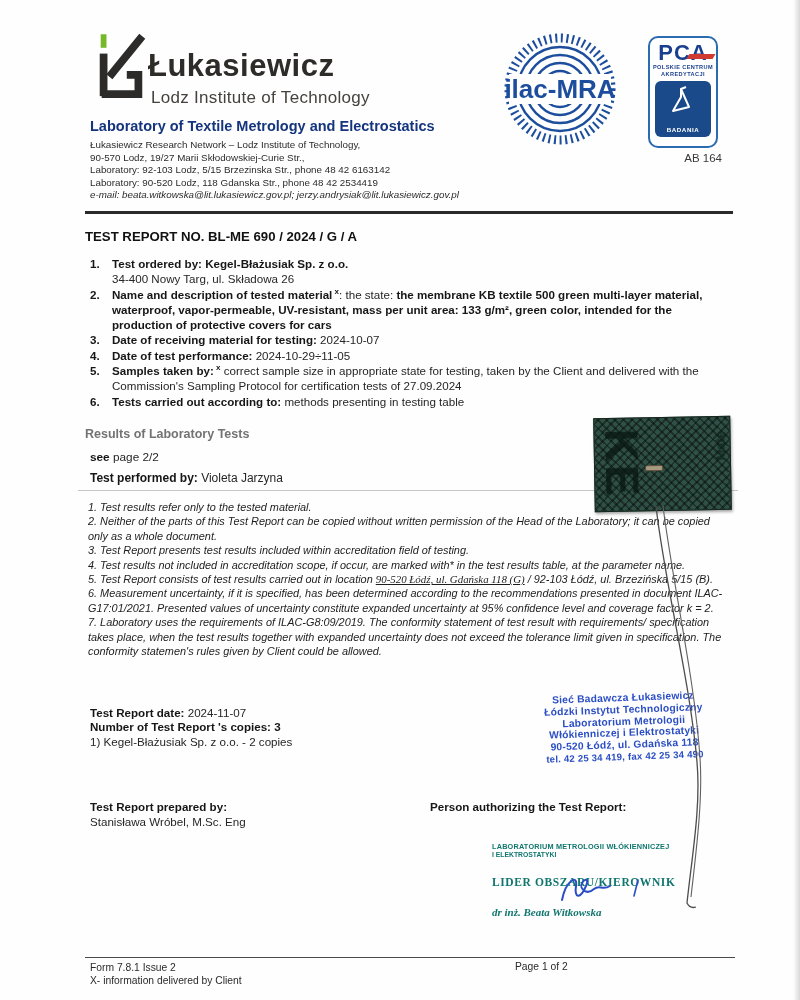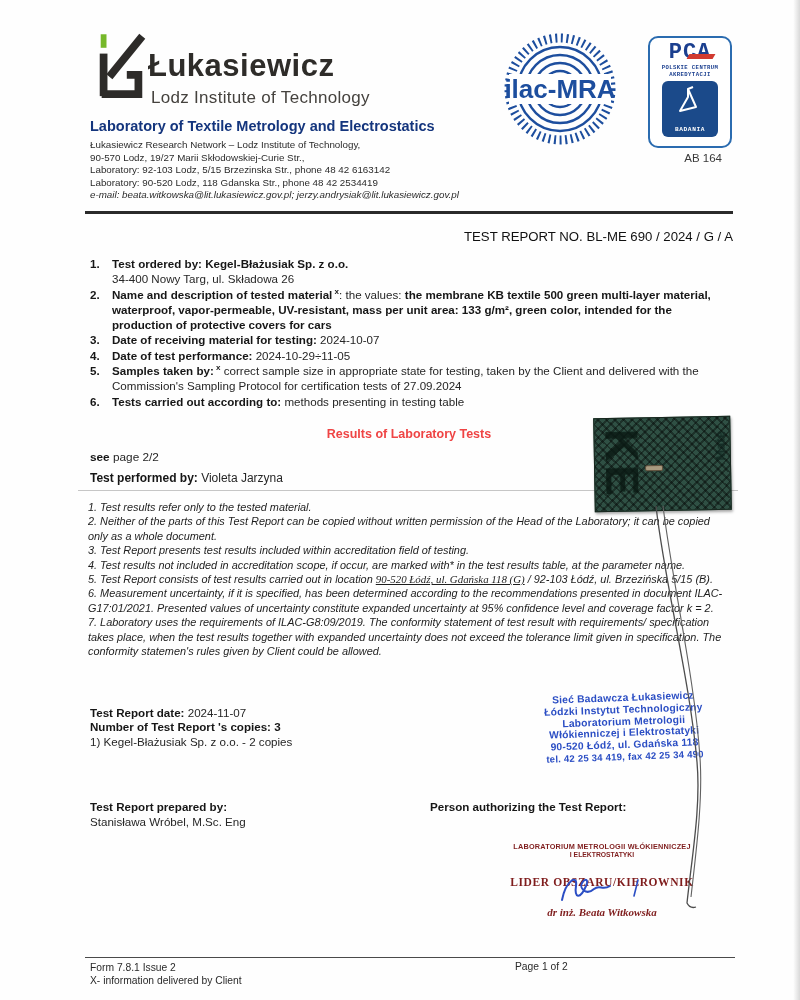--- a/index.html
+++ b/index.html
@@ -8,43 +8,43 @@
   .abs{position:absolute;}
   .bold{font-weight:bold;color:#161616;}
   .reg{font-weight:normal;color:#262626;}
   
   .brand{left:148px;top:48px;font-size:31px;font-weight:bold;color:#2e2c29;letter-spacing:.5px;}
   .brand-sub{left:151px;top:88px;font-size:17px;color:#45423e;letter-spacing:.3px;}
   .lab-title{left:90px;top:118px;font-size:14.5px;font-weight:bold;color:#14357d;}
   .addr{left:90px;top:139px;font-size:9.8px;line-height:12.6px;color:#2b2b2b;}
   .addr .em{font-style:italic;}
   .rule-top{left:85px;top:211px;width:648px;height:3px;background:#2a2a2a;}
-  .doc-title{left:85px;top:229px;width:648px;text-align:right;font-size:13.2px;font-weight:normal;color:#111;}
+  .doc-title{left:85px;top:229px;width:648px;text-align:left;font-size:13.2px;font-weight:bold;color:#111;}
   
   .list{left:90px;top:256px;width:638px;font-size:11.6px;line-height:15.3px;}
   .li{position:relative;padding-left:22px;}
   .li .no{position:absolute;left:0;font-weight:bold;color:#161616;}
   sup.x{font-size:8px;font-weight:bold;vertical-align:super;line-height:0;}
   
-  .results-heading{left:85px;top:427px;width:648px;text-align:center;font-size:12.5px;font-weight:bold;color:#ef4444;}
+  .results-heading{left:85px;top:427px;width:648px;font-size:12.5px;font-weight:bold;color:#737373;}
   .see-line{left:90px;top:450px;font-size:11.8px;text-align:center;}
   .performed{left:90px;top:471px;font-size:12px;}
   .rule-thin{left:78px;top:490px;width:660px;height:1px;background:#c6c6c6;}
   
   .notes{left:88px;top:500px;width:642px;font-size:10.9px;line-height:14.4px;font-style:italic;color:#1d1d1d;}
   .notes .u{text-decoration:underline;font-family:Liberation Serif, serif;}
   
   .meta{left:90px;top:706px;font-size:11.6px;line-height:14.4px;}
   
   .stamp1{left:498px;top:692px;width:252px;text-align:center;color:#2b4ec4;font-weight:bold;
           transform:rotate(-2deg);font-size:10.3px;line-height:11.8px;letter-spacing:.2px;}
   .stamp1 .small{font-size:9.6px;}
   .prepared{left:90px;top:800px;font-size:11.6px;line-height:14.6px;}
   .authorizing{left:430px;top:800px;font-size:11.6px;font-weight:bold;color:#161616;}
-  .stamp2{left:492px;top:842px;width:220px;text-align:center;color:#7f1d1d;}
+  .stamp2{left:492px;top:842px;width:220px;text-align:left;color:#0f766e;}
   .stamp2 .l1{font-size:7.3px;font-weight:bold;letter-spacing:.2px;}
   .stamp2 .l2{font-size:6.8px;font-weight:bold;}
   .stamp2 .l3{font-size:11.5px;font-weight:bold;font-family:"Liberation Serif",serif;letter-spacing:.6px;margin-top:18px;}
   .stamp2 .signer{font-size:11px;font-weight:bold;font-style:italic;font-family:"Liberation Serif",serif;margin-top:18px;}
   .sig-svg{position:absolute;left:62px;top:30px;}
   
   .footer-rule{left:85px;top:957px;width:650px;height:1px;background:#4a4a4a;}
   .form-line{left:90px;top:961px;font-size:10.3px;line-height:13px;color:#2a2a2a;}
   .page-num{left:515px;top:961px;font-size:10.3px;color:#2a2a2a;}
   
@@ -55,22 +55,22 @@
             repeating-linear-gradient(-45deg, rgba(0,0,0,.38) 0 2px, transparent 2px 6px);
           overflow:hidden;}
   .fabric .big{position:absolute;left:-8px;top:18px;transform:rotate(90deg);
                font-size:46px;font-weight:800;color:#0b1b14;opacity:.85;filter:blur(.6px);letter-spacing:3px;}
   .fabric .small-mark{position:absolute;right:2px;top:14px;writing-mode:vertical-rl;transform:rotate(180deg);
                font-size:13px;font-weight:bold;color:#102620;opacity:.85;filter:blur(.5px);}
   .pin{position:absolute;left:50px;top:47px;width:16px;height:4px;background:#a89a80;border:1px solid #5f503c;border-radius:2px;}
   .string-svg{position:absolute;left:0;top:0;pointer-events:none;z-index:6;}
   .edge-right{right:0;top:0;width:7px;height:1000px;background:linear-gradient(to right,#ffffff,#d9d9d9);}
   
-  .pca-badge{left:648px;top:36px;width:84px;height:112px;border:2px solid #2b6cb0;border-radius:10px;
-             box-sizing:border-box;text-align:center;background:#fff;font-family:Liberation Mono, monospace;}
+  .pca-badge{left:648px;top:36px;width:70px;height:112px;border:2px solid #2b6cb0;border-radius:10px;
+             box-sizing:border-box;text-align:center;background:#fff;}
   .pca-abbr{font-size:22px;font-weight:800;color:#1b3f8f;line-height:22px;margin-top:4px;letter-spacing:1px;position:relative;}
   .pca-red{position:absolute;left:38px;top:16px;width:26px;height:5px;background:#d13a30;transform:skewX(-30deg);}
   .pca-name{font-size:5.6px;font-weight:bold;color:#1b3f8f;line-height:7px;letter-spacing:.4px;}
   .pca-box{margin:3px auto 0;width:56px;height:56px;background:#1b4a8a;border-radius:6px;position:relative;}
   .pca-badania{position:absolute;bottom:4px;width:100%;text-align:center;font-size:6.2px;font-weight:bold;color:#fff;letter-spacing:.6px;}
   .ab-num{left:648px;top:152px;width:74px;text-align:right;font-size:11.5px;color:#3a3a3a;}
 </style>
 </head>
 <body>
 
@@ -123,21 +123,21 @@
   <div class="abs rule-top"></div>
 
   <div class="abs doc-title">TEST REPORT NO.  BL-ME 690 / 2024 / G / A</div>
 
   <div class="abs list">
     <div class="li">
       <span class="no">1.</span><span class="bold">Test ordered by:</span><span class="bold"> Kegel-Błażusiak Sp. z o.o.</span>
       <div class="reg">34-400 Nowy Targ, ul. Składowa 26</div>
     </div>
     <div class="li">
-      <span class="no">2.</span><span class="bold">Name and description of tested material</span><sup class="x"> x</sup><span class="reg">: the values: </span><span class="bold">the membrane KB textile 500 green multi-layer material, waterproof, vapor-permeable, UV-resistant, mass per unit area: 133 g/m², green color, intended for the production of protective covers for cars</span>
+      <span class="no">2.</span><span class="bold">Name and description of tested material</span><sup class="x"> x</sup><span class="reg">: the state: </span><span class="bold">the membrane KB textile 500 green multi-layer material, waterproof, vapor-permeable, UV-resistant, mass per unit area: 133 g/m², green color, intended for the production of protective covers for cars</span>
     </div>
     <div class="li">
       <span class="no">3.</span><span class="bold">Date of receiving material for testing:</span><span class="reg"> 2024-10-07</span>
     </div>
     <div class="li">
       <span class="no">4.</span><span class="bold">Date of test performance:</span><span class="reg"> 2024-10-29÷11-05</span>
     </div>
     <div class="li">
       <span class="no">5.</span><span class="bold">Samples taken by:</span><sup class="x"> x</sup><span class="reg"> correct sample size in appropriate state for testing, taken by the Client and delivered with the Commission's Sampling Protocol for certification tests of 27.09.2024</span>
     </div>

